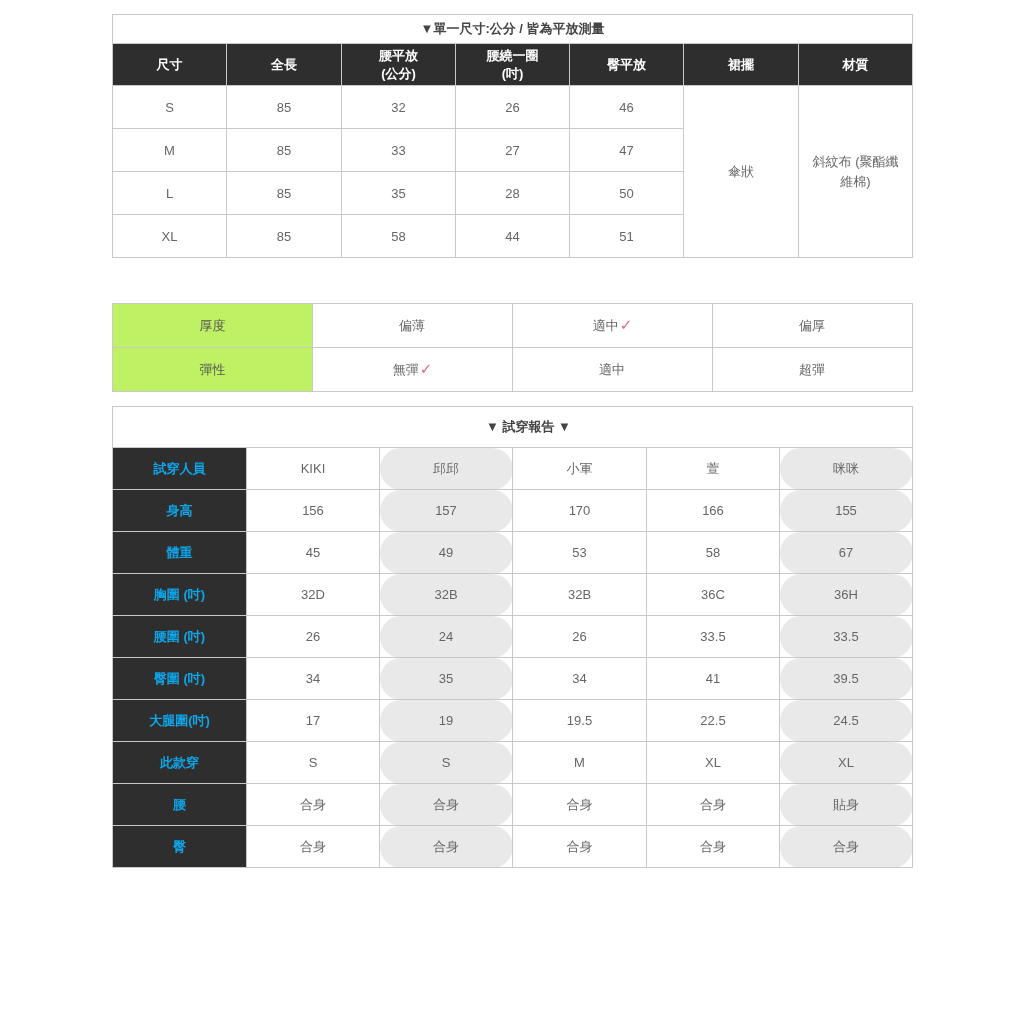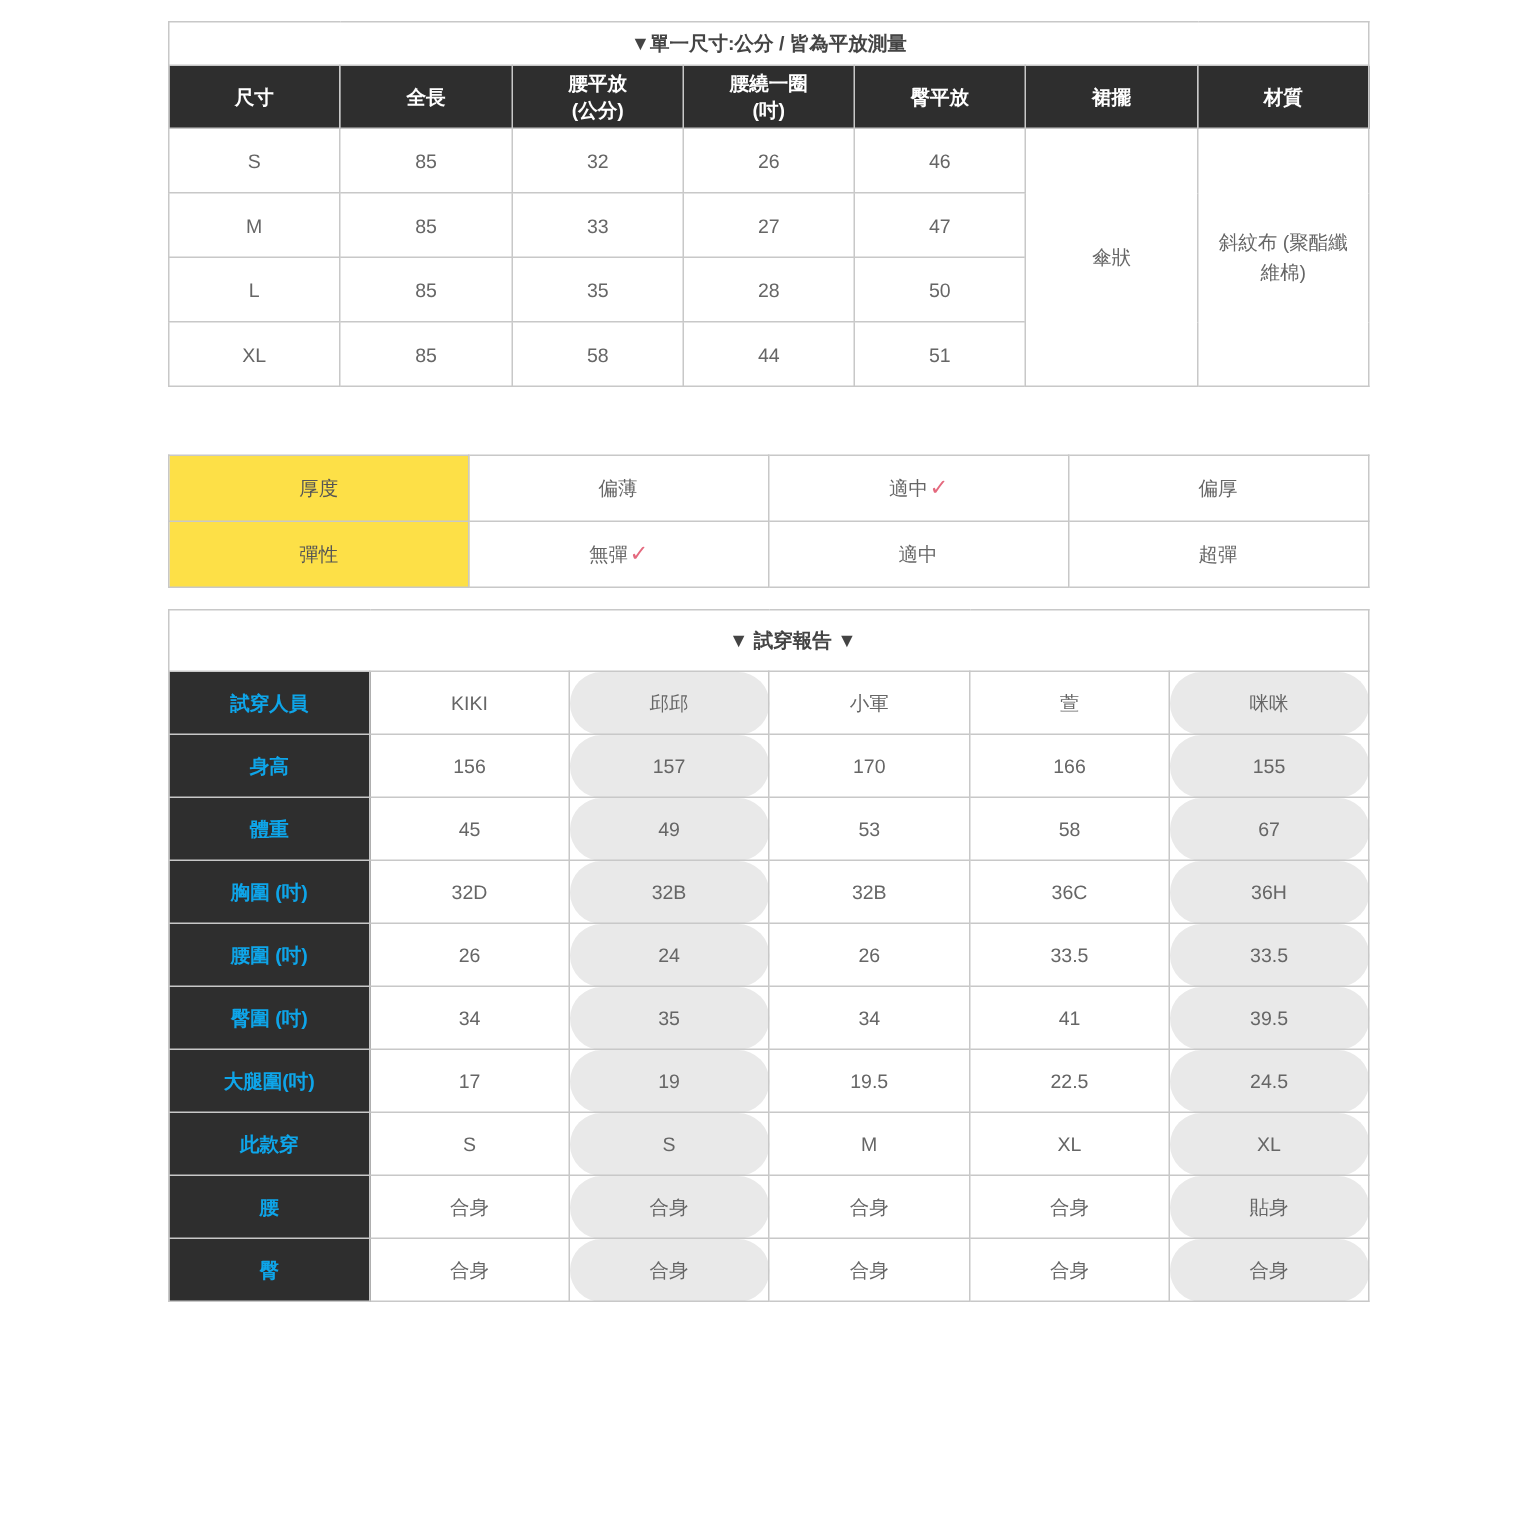--- a/index.html
+++ b/index.html
@@ -41,21 +41,21 @@
     font-weight: bold;
     white-space: pre-line;
     line-height: 1.35;
   }
   .t1 .data-row td { height: 43px; }
   .t1 .mat-cell { padding: 0 10px; line-height: 1.5; }
 
   
   .t2 { margin-top: 45px; }
   .t2 td { height: 44px; }
-  .t2 .attr-label { background: #fde047; color: #555555; }
+  .t2 .attr-label { background: #bef264; color: #555555; }
   .chk { color: #e4697e; font-size: 15px; margin-left: 1px; }
 
   
   .t3 { margin-top: 14px; }
   .t3 .title-row td {
     height: 41px;
     font-weight: bold;
     color: #444444;
     background: #ffffff;
     padding-left: 32px;

